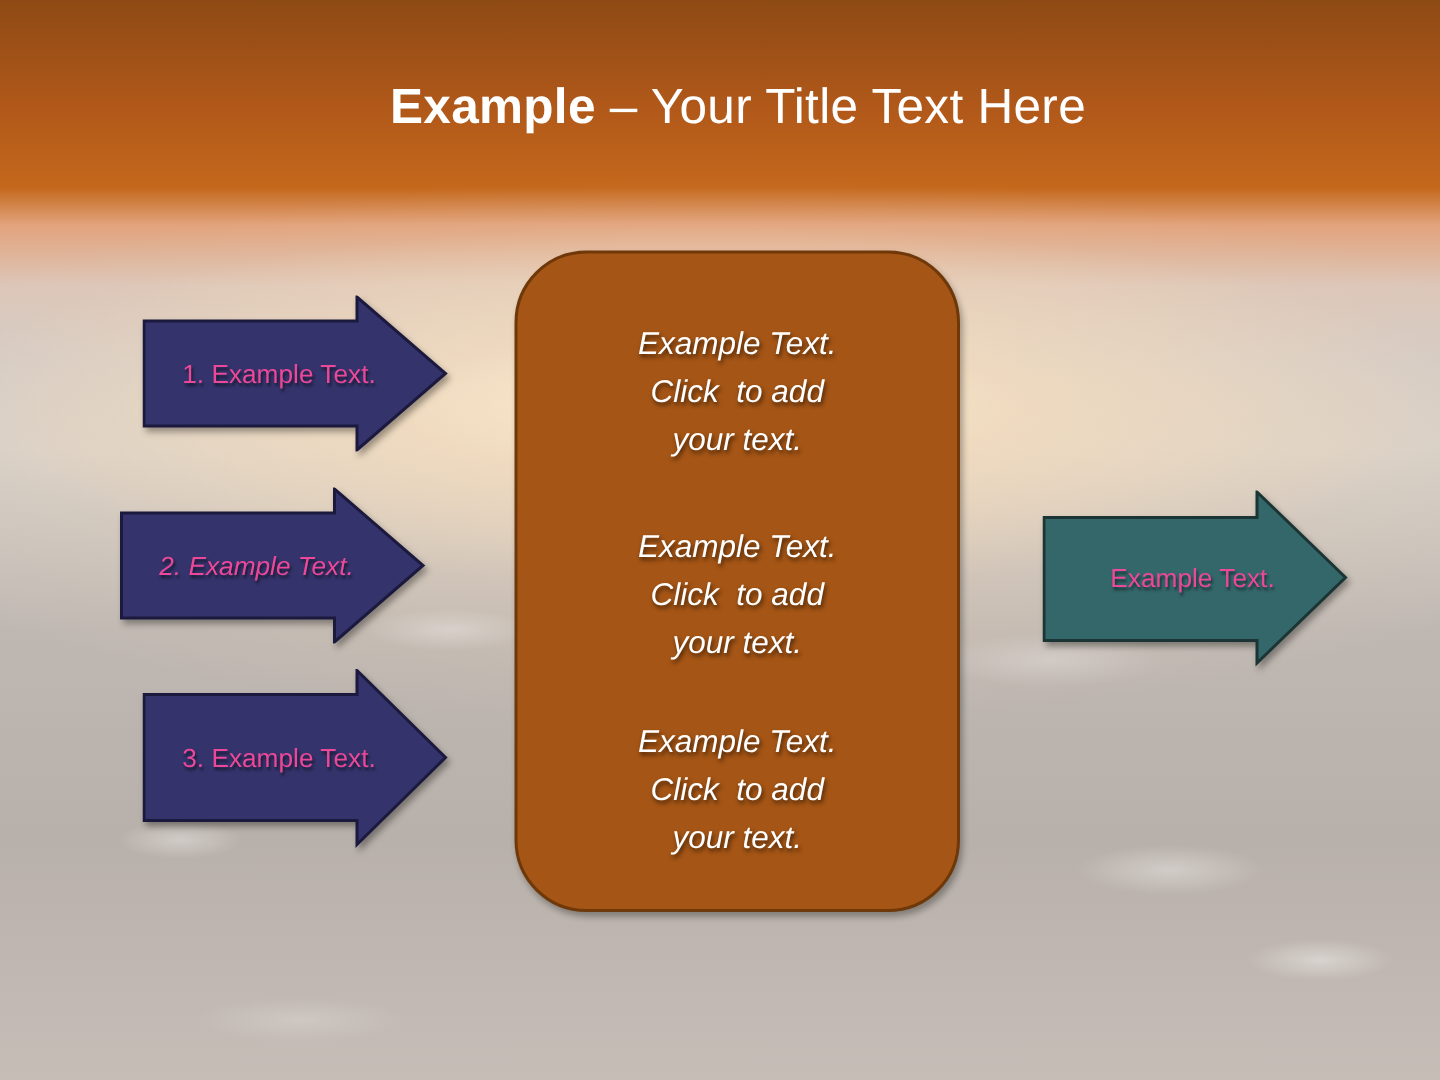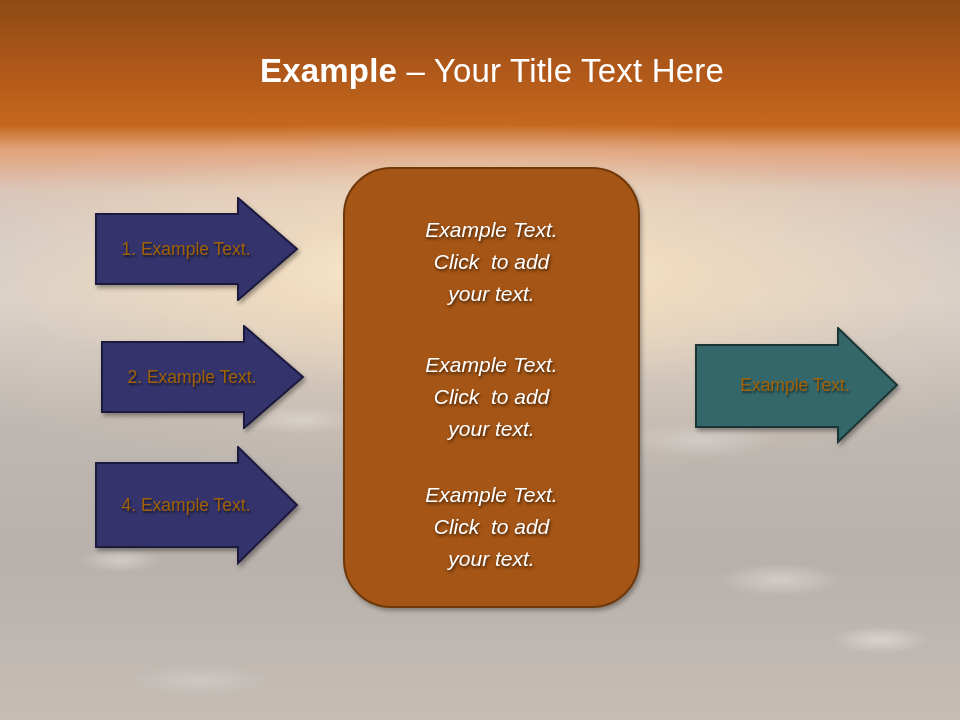--- a/index.html
+++ b/index.html
@@ -31,21 +31,21 @@
       font-family: "Liberation Sans", "DejaVu Sans", sans-serif;
     }
     .title .bold { font-weight: bold; }
     .arrow {
       position: absolute; width: 204px; height: 104px;
     }
     .arrow svg { position: absolute; left: 0; top: 0; filter: drop-shadow(2px 3px 2px rgba(0,0,0,0.35)); }
     .arrow .label {
       position: absolute; left: 0; top: 0; width: 182px; height: 104px;
       display: flex; align-items: center; justify-content: center;
-      color: #a16207; font-size: 17.5px;
+      color: #ec4899; font-size: 17.5px;
       font-family: "Liberation Sans", "DejaVu Sans", sans-serif;
       text-shadow: 1px 2px 2px rgba(0,0,0,0.55);
     }
     .center-box {
       position: absolute; left: 343px; top: 167px; width: 297px; height: 441px;
       background: #a55515; border: 2px solid #6f3809; border-radius: 48px;
       box-sizing: border-box;
       box-shadow: 2px 3px 4px rgba(0,0,0,0.3);
     }
     .center-box .block {
@@ -65,32 +65,32 @@
   <span class="bold">Example</span><span> – Your Title Text Here</span>
 </div>
 
 <div class="arrow" style="left:95px; top:197px;">
   <svg width="204" height="104" viewBox="0 0 204 104">
     <polygon points="1,17 143,17 143,1 202,52 143,103 143,87 1,87" fill="#34336b" stroke="#1b1a3e" stroke-width="2"></polygon>
   </svg>
   <div class="label">1. Example Text.</div>
 </div>
 
-<div class="arrow" style="left:101px; top:325px;">
+<div class="arrow" style="left:80px; top:325px;font-style:italic;">
   <svg width="204" height="104" viewBox="0 0 204 104">
     <polygon points="1,17 143,17 143,1 202,52 143,103 143,87 1,87" fill="#34336b" stroke="#1b1a3e" stroke-width="2"></polygon>
   </svg>
   <div class="label">2. Example Text.</div>
 </div>
 
 <div class="arrow" style="left:95px; top:446px;">
   <svg width="204" height="120" viewBox="0 0 204 120">
     <polygon points="1,17 143,17 143,1 202,59 143,117 143,101 1,101" fill="#34336b" stroke="#1b1a3e" stroke-width="2"></polygon>
   </svg>
-  <div class="label" style="height:118px;">4. Example Text.</div>
+  <div class="label" style="height:118px;">3. Example Text.</div>
 </div>
 
 <div class="center-box">
   <div class="block" style="top:45px;">
     <div>Example Text.</div>
     <div>Click  to add</div>
     <div>your text.</div>
   </div>
   <div class="block" style="top:180px;">
     <div>Example Text.</div>

